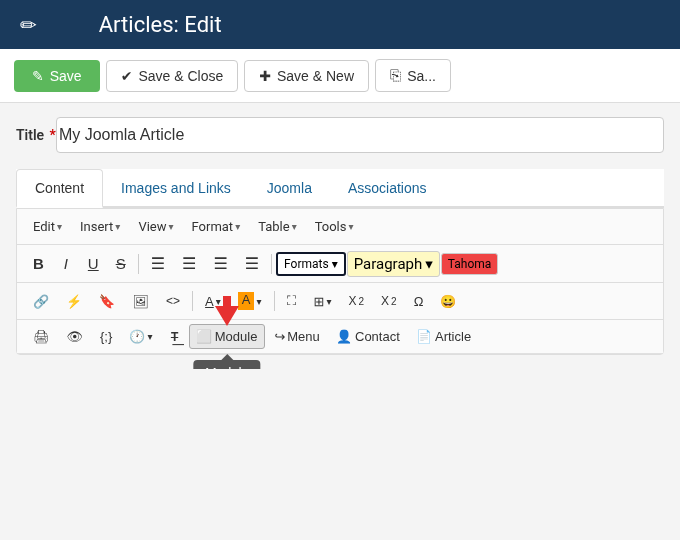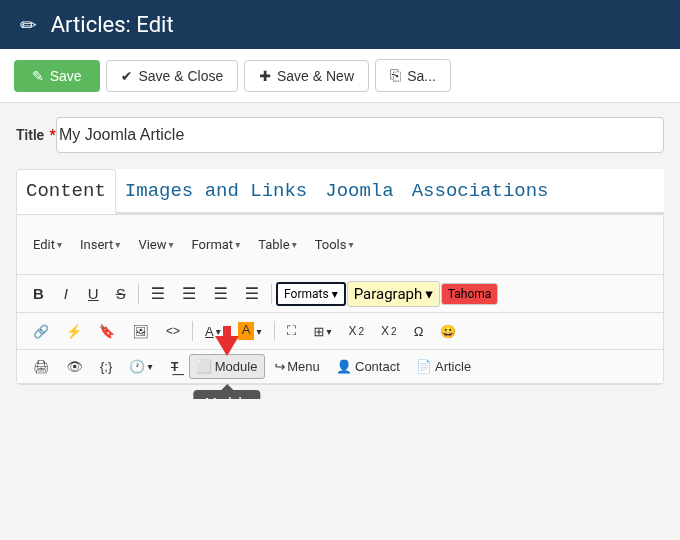--- a/index.html
+++ b/index.html
@@ -7,21 +7,21 @@
 
     .header-bar {
       background: #1a3a5c;
       color: white;
       padding: 12px 20px;
       display: flex;
       align-items: center;
       gap: 14px;
     }
     .header-bar .edit-icon { font-size: 20px; }
-    .header-bar h1 { font-size: 22px; font-weight: 400; }
+    .header-bar h1 { font-size: 22px; font-weight: 400; margin-left: 48px; }
 
     .toolbar {
       background: #fff;
       border-bottom: 1px solid #ddd;
       padding: 10px 14px;
       display: flex;
       align-items: center;
       gap: 6px;
     }
     .btn-save {
@@ -75,29 +75,28 @@
       outline: none;
     }
 
     .tabs {
       display: flex;
       border-bottom: 2px solid #ddd;
       background: #fff;
       margin-bottom: 0;
     }
     .tab {
-      padding: 10px 9px;
-      cursor: pointer;
-      font-size: 19px;
+      padding: 10px 18px;
+      cursor: pointer;
+      font-size: 14px;
       color: #1a6496;
       border: none;
       background: none;
       border-bottom: 2px solid transparent;
       margin-bottom: -2px;
-      font-family: Liberation Mono, monospace;
     }
     .tab.active {
       color: #333;
       border-bottom: 2px solid #fff;
       background: #fff;
       border-top: 1px solid #ddd;
       border-left: 1px solid #ddd;
       border-right: 1px solid #ddd;
       border-radius: 4px 4px 0 0;
     }
@@ -105,21 +104,21 @@
     .editor-container {
       background: #fff;
       border: 1px solid #ddd;
       border-radius: 0 0 4px 4px;
     }
 
     .editor-menubar {
       display: flex;
       align-items: center;
       gap: 2px;
-      padding: 18px 8px;
+      padding: 6px 8px;
       border-bottom: 1px solid #ddd;
       background: #fafafa;
     }
     .menu-item {
       padding: 4px 8px;
       cursor: pointer;
       font-size: 13px;
       color: #333;
       border-radius: 3px;
       display: flex;

